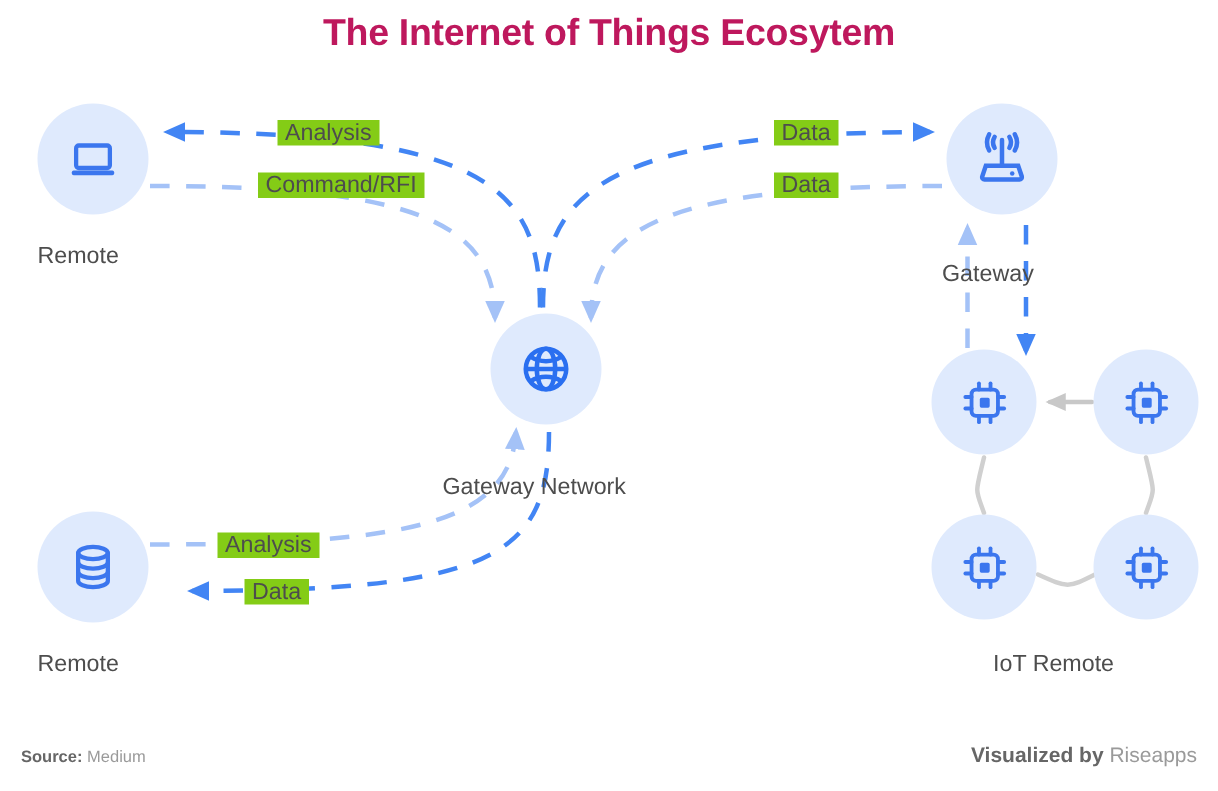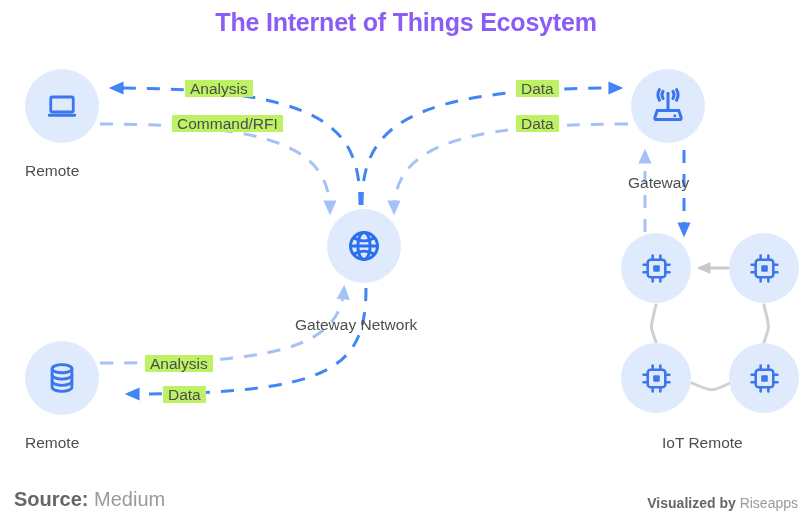--- a/index.html
+++ b/index.html
@@ -25,21 +25,21 @@
 
   
   .title {
     position: absolute;
     top: 8px;
     left: 0;
     width: 812px;
     text-align: center;
     font-size: 25px;
     font-weight: bold;
-    color: #8b5cf6;
+    color: #be185d;
     letter-spacing: -0.2px;
   }
 
   
   .wires {
     position: absolute;
     left: 0;
     top: 0;
     width: 812px;
     height: 527px;
@@ -66,31 +66,31 @@
     color: #4d4d4d;
     white-space: nowrap;
   }
 
   
   .edge-label {
     position: absolute;
     font-size: 15.5px;
     color: #4d4d4d;
     white-space: nowrap;
-    background: #bef264;
+    background: #84cc16;
     padding: 0 5px;
     line-height: 1.1;
   }
 
   
   .footer-left {
     position: absolute;
     left: 14px;
     bottom: 16px;
-    font-size: 20px;
+    font-size: 11px;
     color: #9a9a9a;
     white-space: nowrap;
   }
   .footer-right {
     position: absolute;
     right: 14px;
     bottom: 16px;
     font-size: 14px;
     color: #9a9a9a;
     white-space: nowrap;

